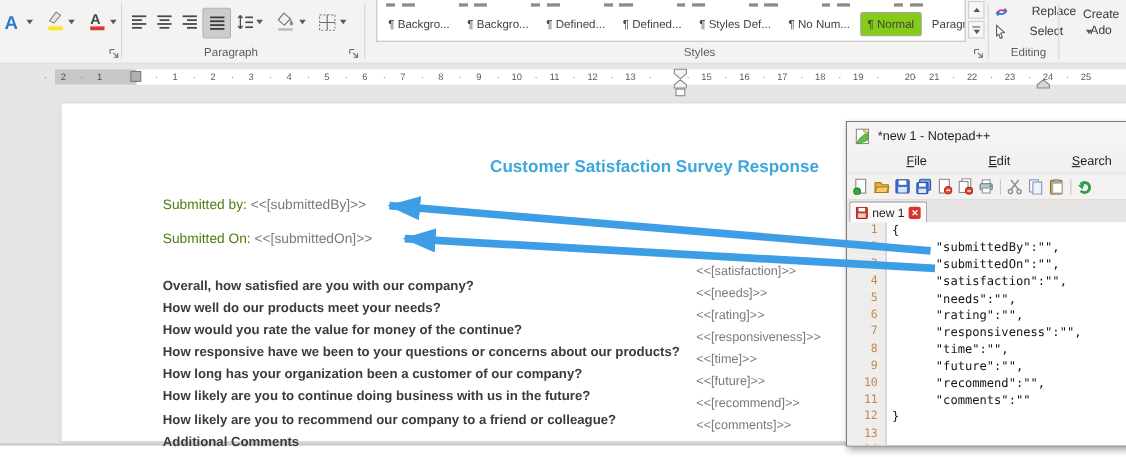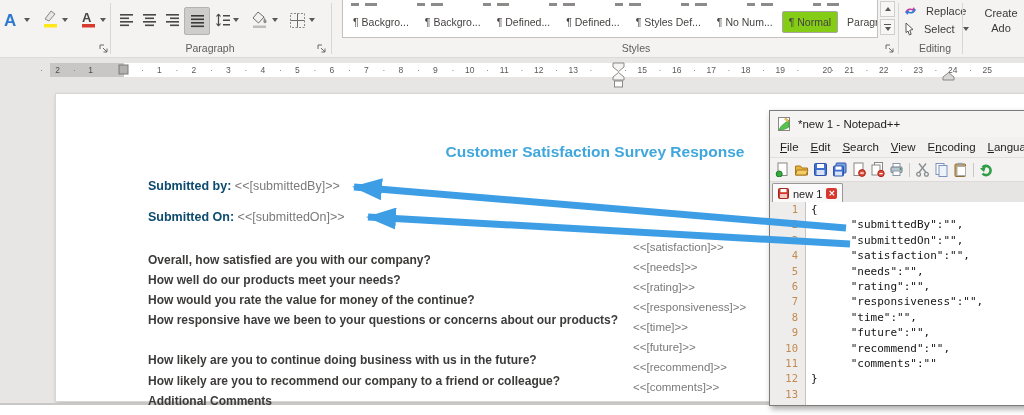--- a/index.html
+++ b/index.html
@@ -23,52 +23,52 @@
   .gallery-row{position:absolute;left:2px;top:9px;height:26px;display:flex;align-items:center;}
   .style-item{font-size:10.5px;color:#454341;padding:4px 6px;margin:0 1px;white-space:nowrap;
               border:1px solid transparent;}
   .style-item.selected{border:1px solid #a8a6a4;background:#84cc16;border-radius:2px;}
   .gal-btns{position:absolute;left:880px;top:1px;width:16px;}
   .gal-btn{width:15px;height:16px;display:flex;flex-direction:column;align-items:center;justify-content:center;
            border:1px solid #d0cecc;background:#f7f6f5;box-sizing:border-box;}
   .tri-up{width:0;height:0;border-left:3.5px solid transparent;border-right:3.5px solid transparent;border-bottom:4px solid #5a5856;}
   .tri-dn{width:0;height:0;border-left:3.5px solid transparent;border-right:3.5px solid transparent;border-top:4px solid #5a5856;}
   .gal-bar{width:7px;height:1.5px;background:#5a5856;margin-bottom:1.5px;}
-  .edit-row{position:absolute;display:flex;align-items:center;gap:8px;font-size:11px;color:#3b3937;}
+  .edit-row{position:absolute;display:flex;align-items:center;gap:20px;font-size:11px;color:#3b3937;}
   .create-cut{position:absolute;left:966px;top:6px;width:70px;font-size:11px;color:#3b3937;
               text-align:center;line-height:15px;}
   
   .ruler-band{position:absolute;left:0;top:58px;width:1024px;height:32px;background:#e8e6e4;z-index:2;}
   .ruler-strip{position:absolute;left:50px;top:5px;height:14px;right:0;background:#fff;}
   .ruler-margin{position:absolute;left:0;top:0;width:74px;height:14px;background:#c9c7c5;display:flex;}
   .rcell{position:absolute;top:0;height:14px;font-size:8.5px;color:#5c5a58;line-height:14px;text-align:center;}
   .rcell::before{content:"·";position:absolute;left:-1px;color:#777;}
   
   .doc-area{position:absolute;left:0;top:90px;width:1024px;height:313px;background:#e8e6e4;z-index:1;}
   .page{position:absolute;left:55px;top:3px;width:1060px;height:307px;background:#fff;
         border:1px solid #d8d6d4;box-shadow:1px 2px 4px rgba(0,0,0,.18);}
   .doc-title{position:absolute;left:55px;top:143px;width:1080px;text-align:center;
              font-size:15.5px;font-weight:bold;z-index:6;}
   .sub-line{position:absolute;left:148px;font-size:12.5px;z-index:6;}
-  .sub-label{font-weight:bold;color:#0c4a6e;}
+  .sub-label{font-weight:normal;color:#4d7c0f;}
   .sub-field{color:#7a7a7a;}
   .q-rows{position:absolute;left:148px;top:238px;width:700px;z-index:6;}
   .q-row{position:relative;height:20.1px;}
   .q-text{position:absolute;left:0;top:2px;font-size:12px;font-weight:bold;color:#3c3b3a;white-space:nowrap;margin-top:13px;}
   .q-field{position:absolute;left:485px;top:2.5px;font-size:11.5px;color:#7a7a7a;white-space:nowrap;}
   .bottom-strip{position:absolute;left:0;top:403px;width:1024px;height:12px;background:#fff;
                 border-top:2px solid #c9c7c5;z-index:4;}
   
   .npp{position:absolute;left:769px;top:110px;width:260px;height:296px;background:#f2f1f0;
        border:1px solid #7e7c7a;box-shadow:2px 3px 6px rgba(0,0,0,.35);z-index:30;
        box-sizing:border-box;overflow:hidden;}
   .npp-title{height:26px;display:flex;align-items:center;gap:6px;padding-left:6px;
              background:#f5f4f3;font-size:11.5px;color:#1f1e1d;}
   .npp-menu{height:20px;display:flex;align-items:center;font-size:11.5px;color:#1f1e1d;padding-left:4px;}
-  .npp-menu span.mi{padding:0 6px;cursor:default;}
+  .npp-menu span.mi{padding:0 6px;cursor:default;margin-left:44px;}
   .npp-menu u{text-decoration:underline;}
   .npp-tools{height:23px;display:flex;align-items:center;gap:2px;padding-left:4px;
              border-top:1px solid #e2e0de;border-bottom:1px solid #dddbd9;background:#f3f2f1;}
   .tb{width:17px;height:17px;display:flex;align-items:center;justify-content:center;}
   .tsep{width:1px;height:14px;background:#c9c7c5;margin:0 2px;}
   .npp-tabs{height:21px;background:#e7e5e3;display:flex;align-items:flex-end;padding-left:2px;border-bottom:1px solid #a9a7a5;}
   .tab{height:19px;display:flex;align-items:center;gap:4px;padding:0 5px;background:#fbfafa;
        border:1px solid #9a9896;border-bottom:none;border-radius:2px 2px 0 0;font-size:11px;color:#222;}
   .tab-close{width:11px;height:11px;background:#d8372f;border-radius:2px;color:#fff;font-size:8px;
              line-height:11px;text-align:center;font-weight:bold;}
@@ -306,20 +306,21 @@
       </div>
       <div class="q-row">
         <span class="q-text">How would you rate the value for money of the continue?</span>
         <span class="q-field">&lt;&lt;[rating]&gt;&gt;</span>
       </div>
       <div class="q-row">
         <span class="q-text">How responsive have we been to your questions or concerns about our products?</span>
         <span class="q-field">&lt;&lt;[responsiveness]&gt;&gt;</span>
       </div>
       <div class="q-row">
+        <span class="q-text">How long has your organization been a customer of our company?</span>
         <span class="q-field">&lt;&lt;[time]&gt;&gt;</span>
       </div>
       <div class="q-row">
         <span class="q-text">How likely are you to continue doing business with us in the future?</span>
         <span class="q-field">&lt;&lt;[future]&gt;&gt;</span>
       </div>
       <div class="q-row">
         <span class="q-text">How likely are you to recommend our company to a friend or colleague?</span>
         <span class="q-field">&lt;&lt;[recommend]&gt;&gt;</span>
       </div>

